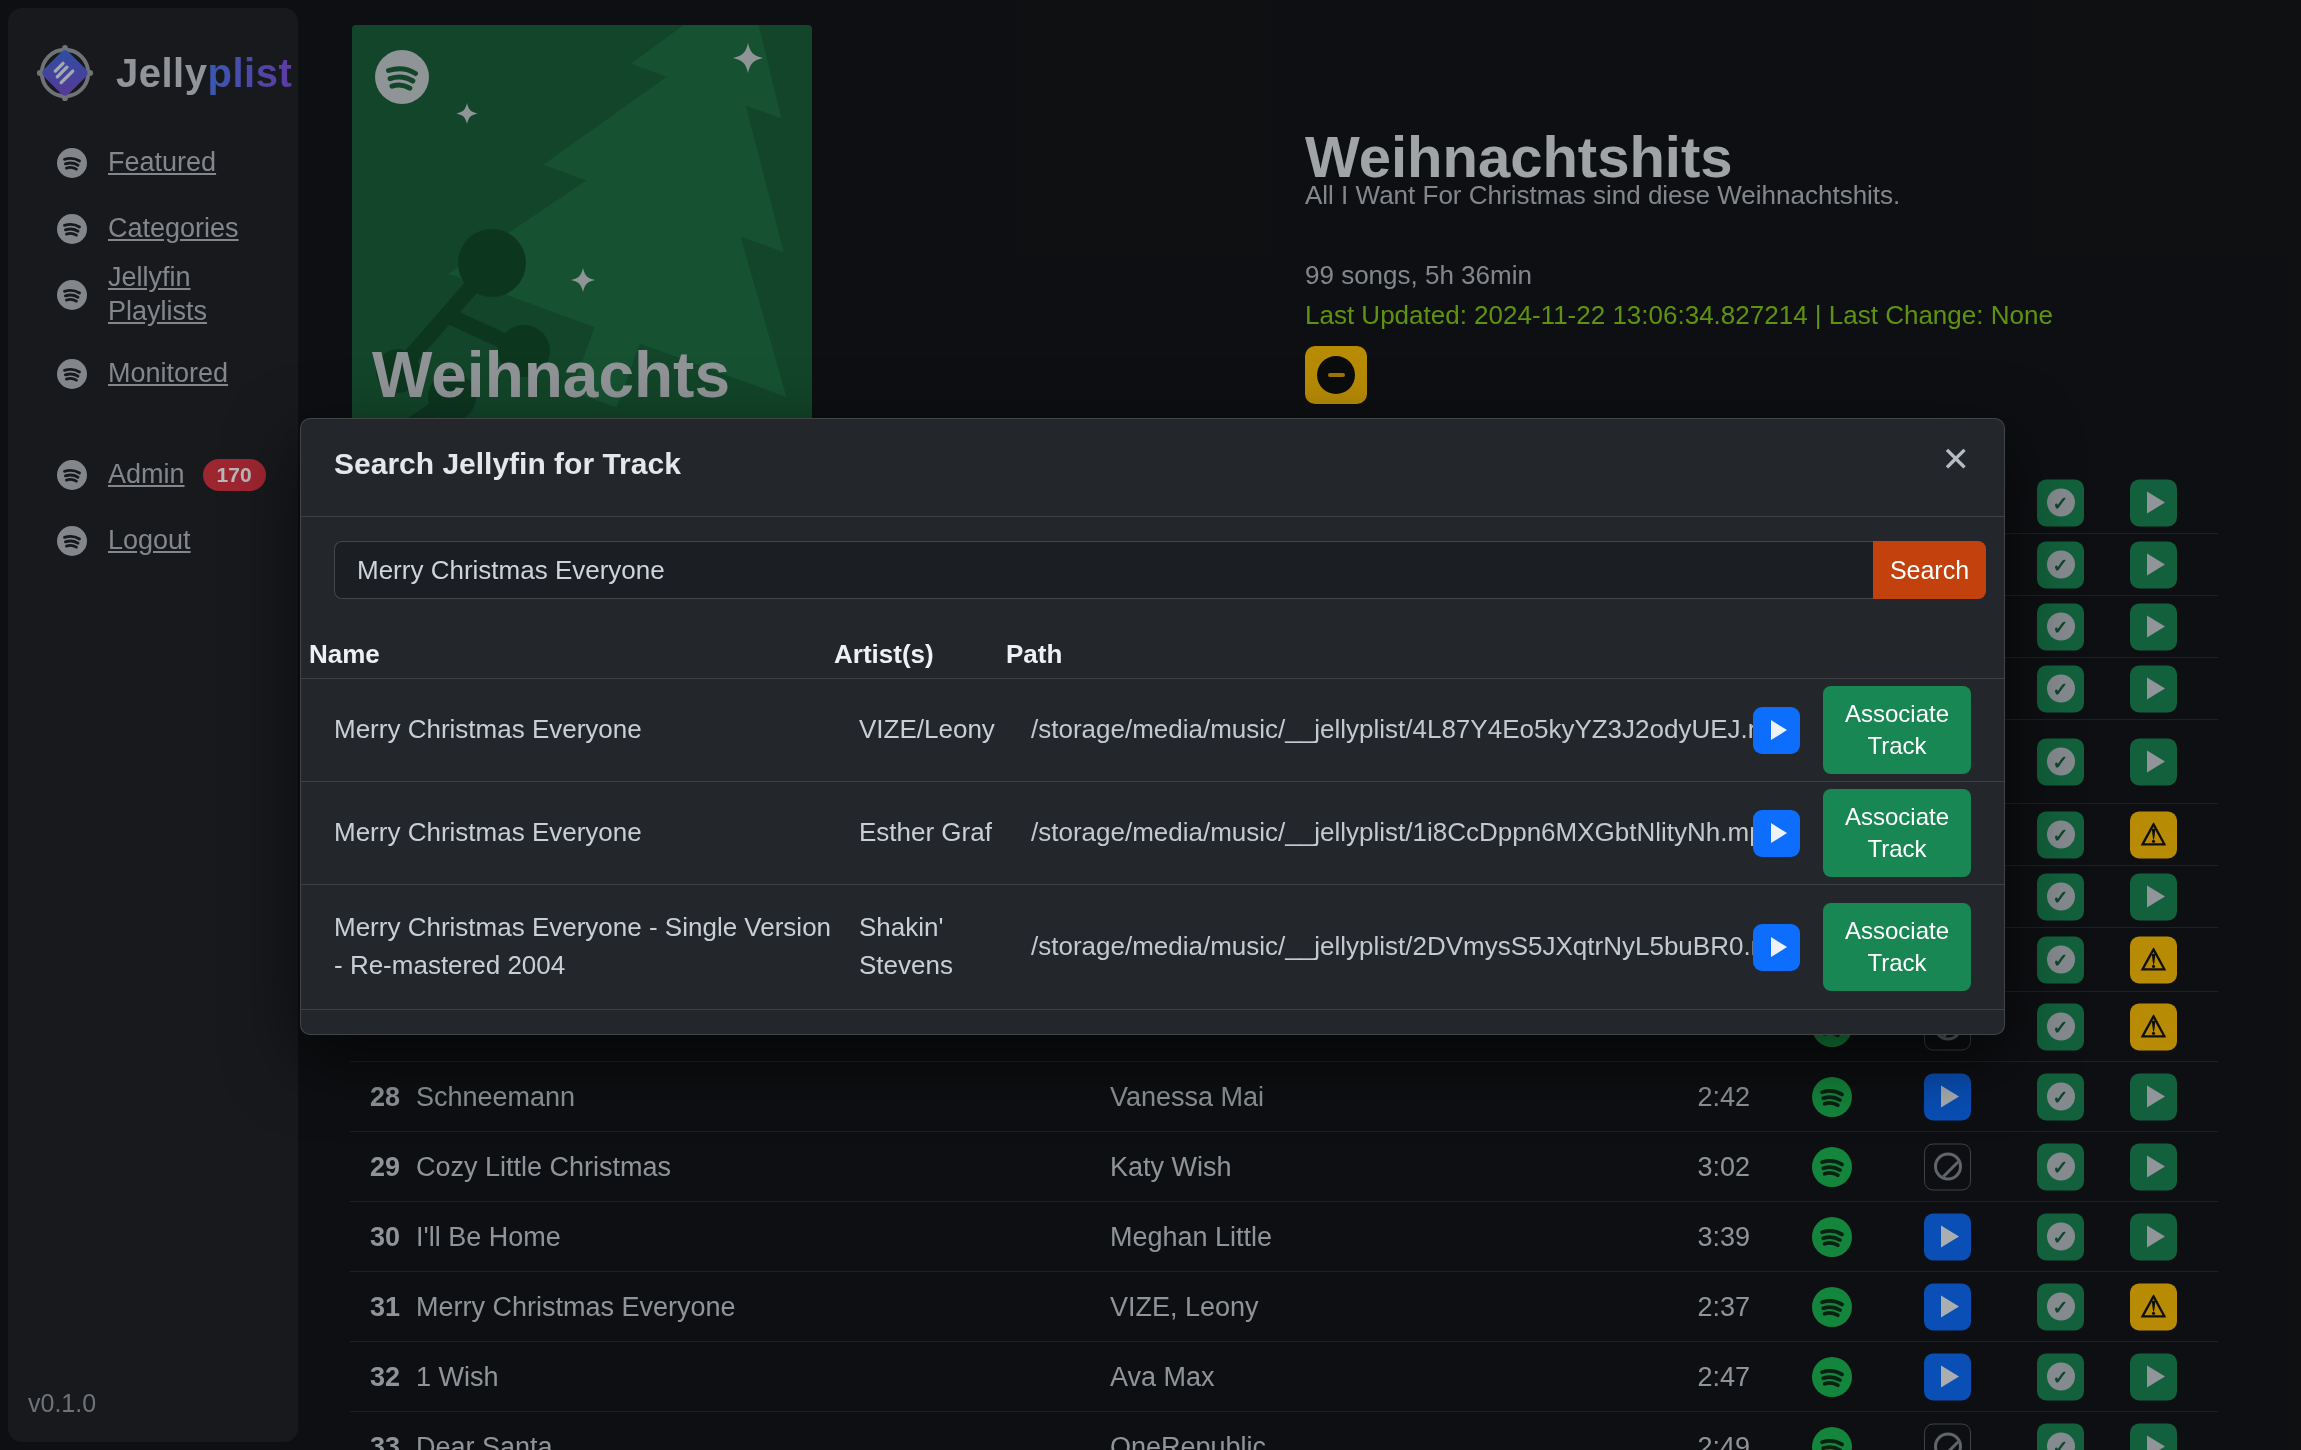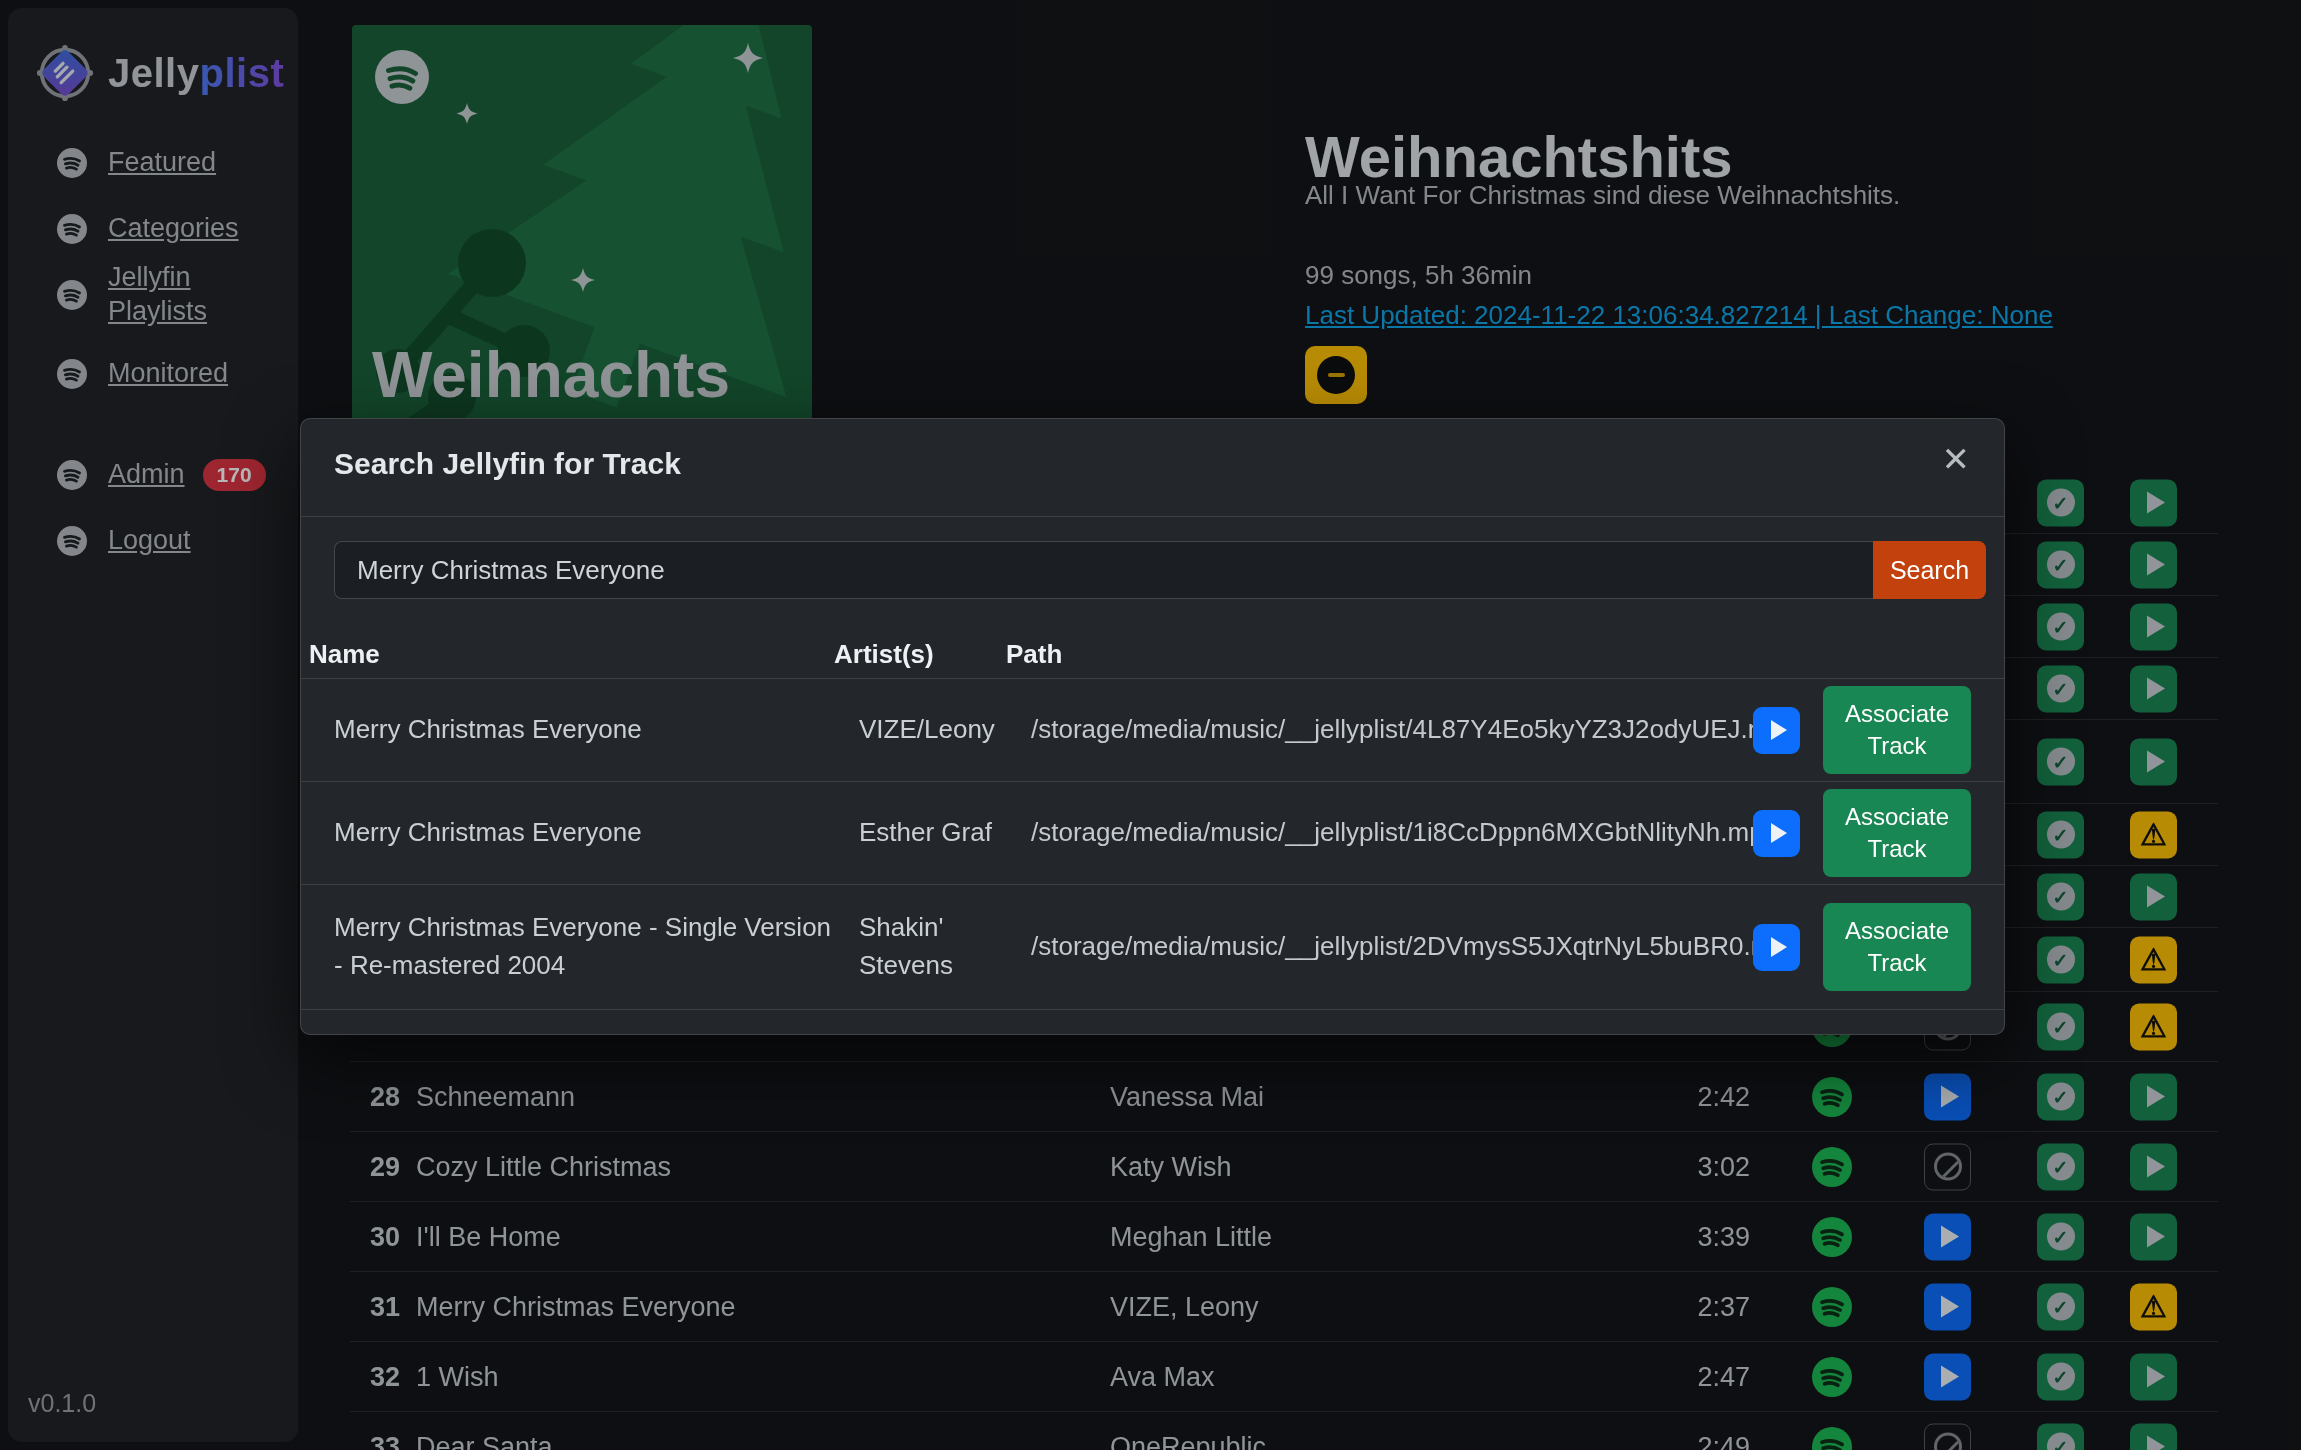--- a/index.html
+++ b/index.html
@@ -2,42 +2,42 @@
 <html><head>
 <meta charset="utf-8">
 <style>
   html,body{margin:0;padding:0;background:#0b0c0e;}
   *{box-sizing:border-box;}
   body{font-family:"Liberation Sans","DejaVu Sans",sans-serif;}
   .stage{position:relative;width:2301px;height:1450px;overflow:hidden;background:#141619;}
 
   
   .sidebar{position:absolute;left:8px;top:8px;width:290px;height:1434px;background:#202327;border-radius:14px;z-index:10;}
-  .brand{position:absolute;left:26px;top:34px;display:flex;align-items:center;gap:12px;}
+  .brand{position:absolute;left:26px;top:34px;display:flex;align-items:center;gap:20px;}
   .brand-text{font-size:40px;font-weight:bold;letter-spacing:.5px;}
   .brand-jelly{color:#c9ced3;}
   .brand-plist{background:linear-gradient(90deg,#4f7cf7,#8252e0);-webkit-background-clip:text;background-clip:text;color:transparent;}
   .nav{position:absolute;left:0;top:122px;width:100%;}
   .nav-item{display:flex;align-items:center;height:66px;padding-left:44px;color:#b6bcc2;font-size:27px;cursor:pointer;}
   .nav-item:nth-child(4){height:92px;}
   .nav-item:nth-child(5){margin-top:22px;}
   .nav-ico{width:40px;display:flex;justify-content:center;margin-right:16px;flex:0 0 40px;}
   .nav-label{line-height:1.25;max-width:150px;text-decoration:underline;}
   .badge{margin-left:18px;background:#dc3545;color:#fff;font-size:21px;font-weight:bold;padding:4px 14px;border-radius:16px;}
   .badge:empty{display:none;}
   .version{position:absolute;left:20px;bottom:24px;color:#9aa0a6;font-size:25px;}
 
   
   .main{position:absolute;left:298px;top:0;right:0;bottom:0;}
   .cover{position:absolute;left:54px;top:25px;width:460px;height:460px;border-radius:4px;overflow:hidden;}
   .head-info{position:absolute;left:1007px;top:78px;width:1050px;color:#b6bcc2;}
   .pl-title{position:absolute;top:6px;left:0;font-size:58px;font-weight:bold;color:#dfe3e7;}
   .pl-desc{position:absolute;top:102px;left:0;font-size:26px;color:#b6bcc2;}
   .pl-stats{position:absolute;top:162px;left:0;font-size:26px;color:#b6bcc2;margin-top:20px;}
-  .pl-updated{position:absolute;top:222px;left:0;font-size:26px;color:#0ea5e9;text-decoration:underline;}
+  .pl-updated{position:absolute;top:222px;left:0;font-size:26px;color:#84cc16;}
   .warn-action{position:absolute;top:268px;left:0;width:62px;height:58px;border:none;border-radius:10px;background:#ffc107;display:flex;align-items:center;justify-content:center;cursor:pointer;}
   .minus-circle{width:38px;height:38px;border-radius:50%;background:#101113;display:flex;align-items:center;justify-content:center;}
   .minus-circle::after{content:"";width:17px;height:4px;background:#d9a406;border-radius:2px;}
 
   
   .bg-table{position:absolute;left:52px;top:472px;width:1868px;}
   .bg-row{position:relative;border-bottom:1px solid rgba(255,255,255,.10);}
   .hid .bg-row{height:62px;}
   .hid .bg-row:nth-child(5){height:84px;}
   .hid .bg-row:nth-child(8){height:64px;}

